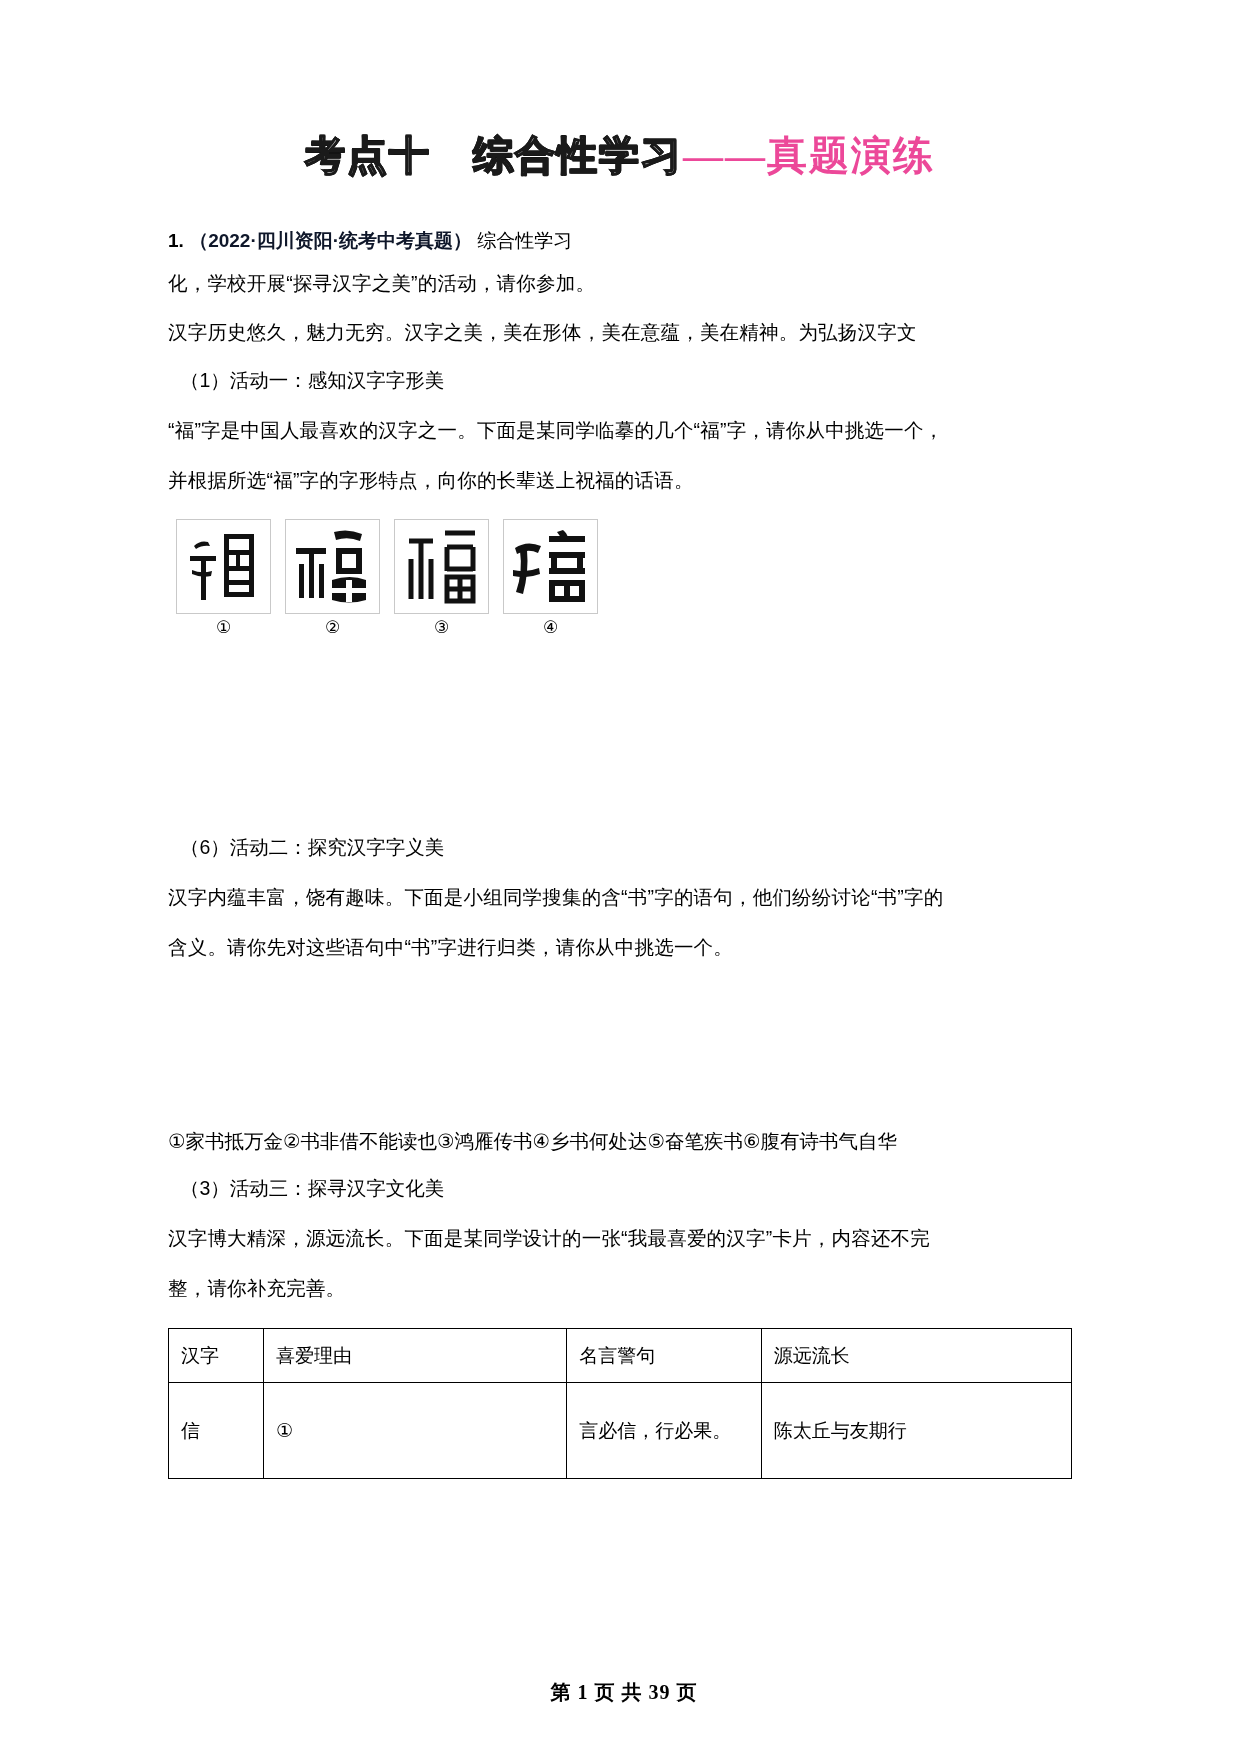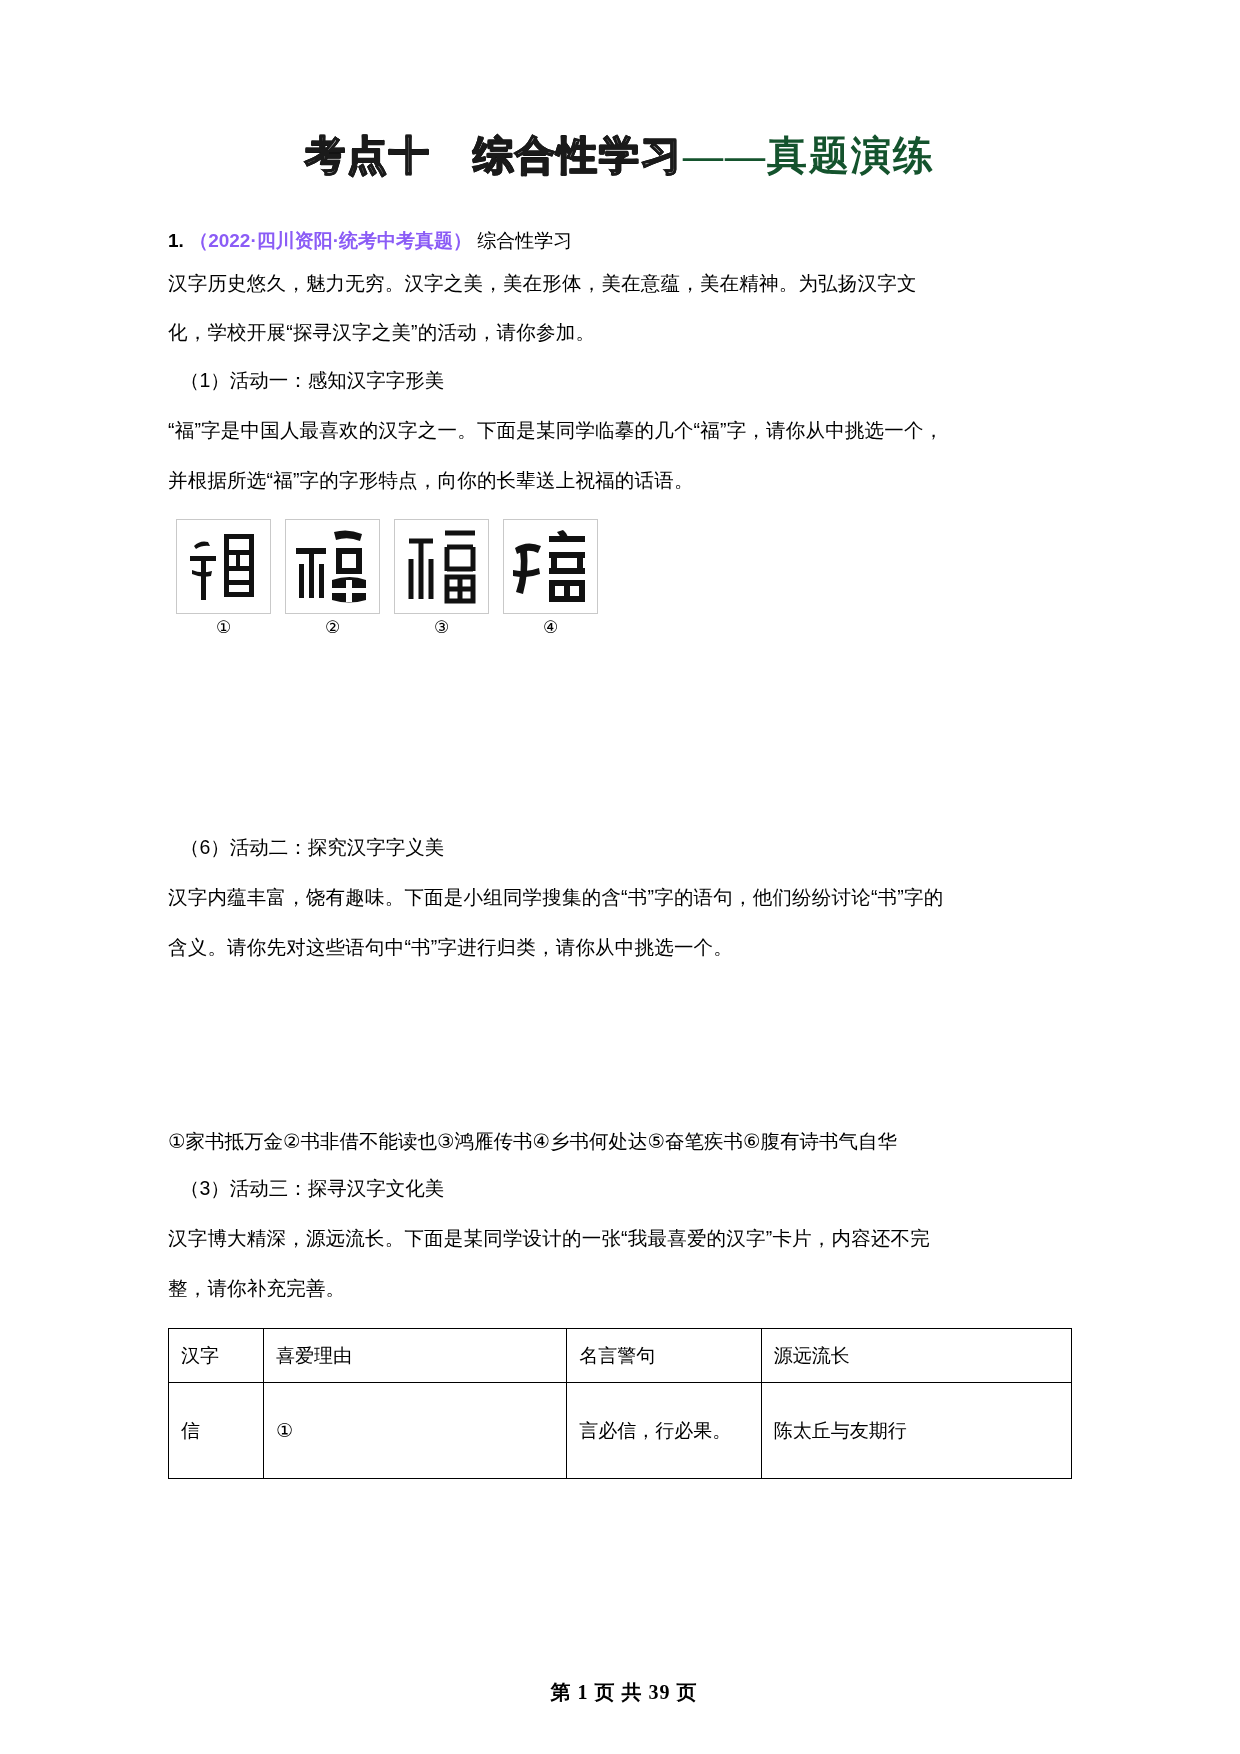--- a/index.html
+++ b/index.html
@@ -29,38 +29,38 @@
     padding-top: 128px;
     color: #ffffff;
     -webkit-text-stroke: 1.6px #1a1a1a;
     text-shadow:
        1px 0 0 #000, -1px 0 0 #000,
        0 1px 0 #000, 0 -1px 0 #000;
     font-family: "Liberation Serif", "DejaVu Serif", serif;
     white-space: pre;
   }
   .doc-title .tail {
-    color: #14532d;
+    color: #ec4899;
     -webkit-text-stroke: 0;
     text-shadow: none;
     font-weight: 700;
   }
   
   .content {
     padding: 0 168px 0 168px;
   }
   .q-head {
     font-size: 19px;
     font-weight: 700;
     margin-top: 44px;
     line-height: 1.5;
     white-space: nowrap;
   }
   .q-head .num { color: #000; }
-  .q-head .src { color: #8b5cf6; }
+  .q-head .src { color: #0f172a; }
   .q-head .kind { color: #000; font-weight: 400; }
   .para {
     font-size: 19.5px;
     line-height: 2.25;
     margin: 6px 0 0 0;
     text-align: justify;
     letter-spacing: 0.2px;
   }
   .sub-q {
     font-size: 19.5px;
@@ -152,22 +152,22 @@
   <h1 class="doc-title"><span>考点十　综合性学习</span><span class="tail">——真题演练</span></h1>
 
   <div class="content">
 
     <div class="q-head">
       <span class="num">1.</span>
       <span class="src">（2022·四川资阳·统考中考真题）</span>
       <span class="kind">综合性学习</span>
     </div>
 
+    <p class="para">化，学校开展“探寻汉字之美”的活动，请你参加。</p>
     <p class="para">汉字历史悠久，魅力无穷。汉字之美，美在形体，美在意蕴，美在精神。为弘扬汉字文</p>
-    <p class="para">化，学校开展“探寻汉字之美”的活动，请你参加。</p>
 
     <p class="sub-q">（1）活动一：感知汉字字形美</p>
     <p class="para">“福”字是中国人最喜欢的汉字之一。下面是某同学临摹的几个“福”字，请你从中挑选一个，</p>
     <p class="para">并根据所选“福”字的字形特点，向你的长辈送上祝福的话语。</p>
 
     <div class="figure">
       <div class="glyph-row">
 
         <div class="glyph-cell">
           <svg width="76" height="80" viewBox="0 0 76 80" aria-hidden="true">

